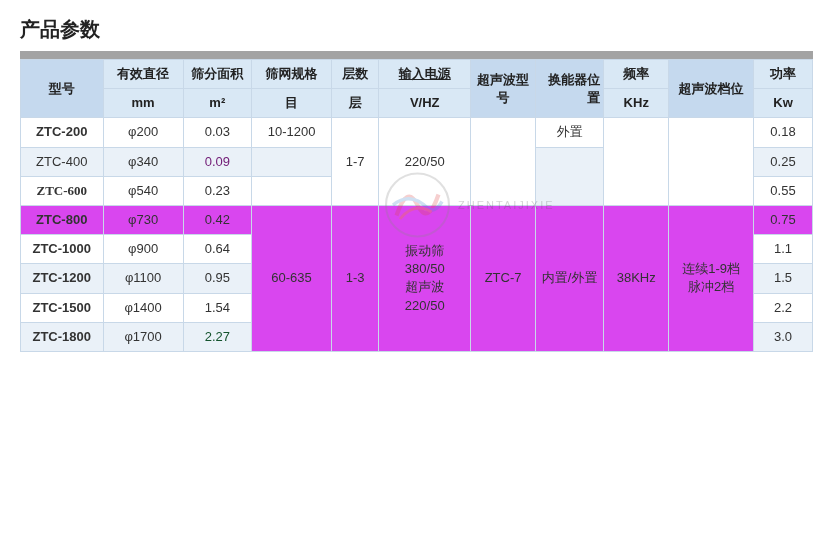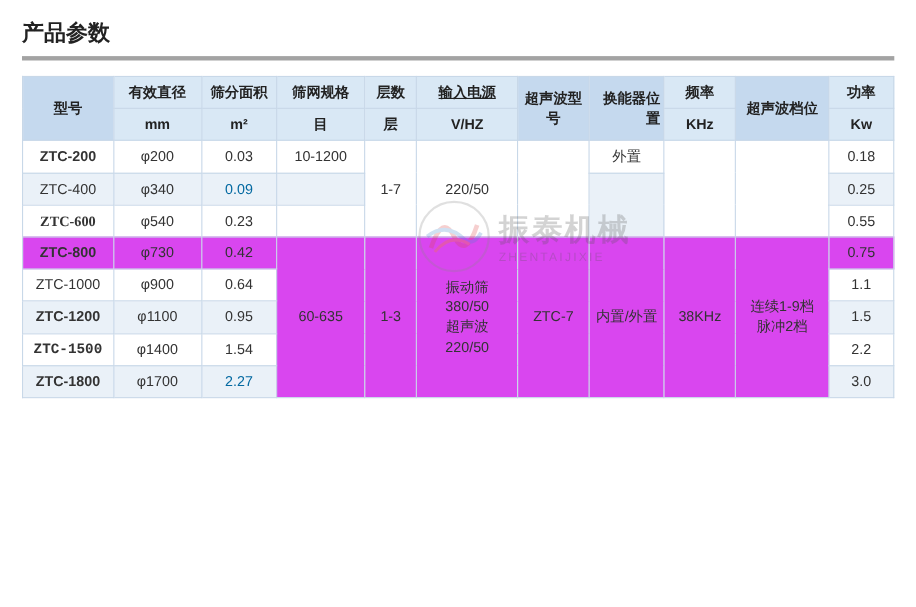--- a/index.html
+++ b/index.html
@@ -9,22 +9,21 @@
       width: 833px;
       min-height: 552px;
       padding: 16px 20px;
       font-size: 13px;
       color: #333;
     }
 
     .header {
       display: flex;
       align-items: center;
-      margin-bottom: 14px;
-      border-bottom: 4px solid #a3a3a3;
+      border-bottom: 8px solid #a3a3a3;
       padding-bottom: 8px;
     }
     .header-title-cn {
       font-size: 20px;
       font-weight: bold;
       color: #222;
       margin-right: 12px;
     }
     .header-title-en {
       font-size: 12px;
@@ -107,21 +106,20 @@
 <div class="table-wrapper">
 
   <div class="watermark">
     <svg class="watermark-logo" viewBox="0 0 100 100" xmlns="http://www.w3.org/2000/svg">
       <circle cx="50" cy="50" r="45" fill="none" stroke="#888" stroke-width="3"></circle>
       <path d="M20,65 Q35,20 50,50 Q65,80 80,35" fill="none" stroke="#d44" stroke-width="6"></path>
       <path d="M15,50 Q40,30 65,55 Q75,62 85,45" fill="none" stroke="#4488cc" stroke-width="5"></path>
       <path d="M25,70 Q45,45 70,60" fill="none" stroke="#f80" stroke-width="4"></path>
     </svg>
     <div class="watermark-text">
-      <span class="watermark-cn">振泰机械</span>
       <span class="watermark-en">ZHENTAIJIXIE</span>
     </div>
   </div>
 
   <table>
     <thead>
       <tr>
         <th class="th-main" rowspan="2" style="width:70px;">型号</th>
         <th style="width:68px;">有效直径</th>
         <th style="width:58px;">筛分面积</th>
@@ -154,21 +152,21 @@
           <td rowspan="3">220/50</td>
           <td rowspan="3"></td>
           <td>外置</td>
           <td rowspan="3"></td>
           <td rowspan="3"></td>
           <td>0.18</td>
         </tr>
         <tr style="background-color: rgb(234, 241, 248);">
           <td style="font-weight: normal;">ZTC-400</td>
           <td>φ340</td>
-          <td style="color: #0369a1;">0.09</td>
+          <td style="color: #701a75;">0.09</td>
           <td></td>
           <td rowspan="2"></td>
           <td>0.25</td>
         </tr>
         <tr style="background-color: rgb(255, 255, 255);">
           <td style="font-weight: bold; font-family: Liberation Serif, serif;">ZTC-600</td>
           <td>φ540</td>
           <td>0.23</td>
           <td></td>
           <td>0.55</td>
@@ -180,38 +178,38 @@
           <td rowspan="5">60-635</td>
           <td rowspan="5">1-3</td>
           <td rowspan="5">振动筛<br>380/50<br>超声波<br>220/50</td>
           <td rowspan="5">ZTC-7</td>
           <td rowspan="5">内置/外置</td>
           <td rowspan="5">38KHz</td>
           <td rowspan="5">连续1-9档<br>脉冲2档</td>
           <td>0.75</td>
         </tr>
         <tr style="background-color: rgb(255, 255, 255);">
-          <td style="font-weight: normal;">ZTC-1000</td>
+          <td style="font-weight: bold;">ZTC-1000</td>
           <td>φ900</td>
           <td>0.64</td>
           <td>1.1</td>
         </tr>
         <tr style="background-color: rgb(234, 241, 248);">
           <td style="font-weight: bold;">ZTC-1200</td>
           <td>φ1100</td>
           <td style="color: rgb(51, 51, 51);">0.95</td>
           <td>1.5</td>
         </tr>
         <tr style="background-color: rgb(255, 255, 255);">
-          <td style="font-weight: bold; font-family: Liberation Mono, monospace;">ZTC-1500</td>
+          <td style="font-weight: bold;">ZTC-1500</td>
           <td>φ1400</td>
           <td>1.54</td>
           <td>2.2</td>
         </tr>
         <tr style="background-color: rgb(234, 241, 248);">
           <td style="font-weight: bold;">ZTC-1800</td>
           <td>φ1700</td>
-          <td style="color: #0369a1; margin-top: 32px;">2.27</td>
+          <td style="color: #14532d; margin-top: 32px;">2.27</td>
           <td>3.0</td>
         </tr>
       </tbody>
   </table>
 </div>
 
 </body></html>

